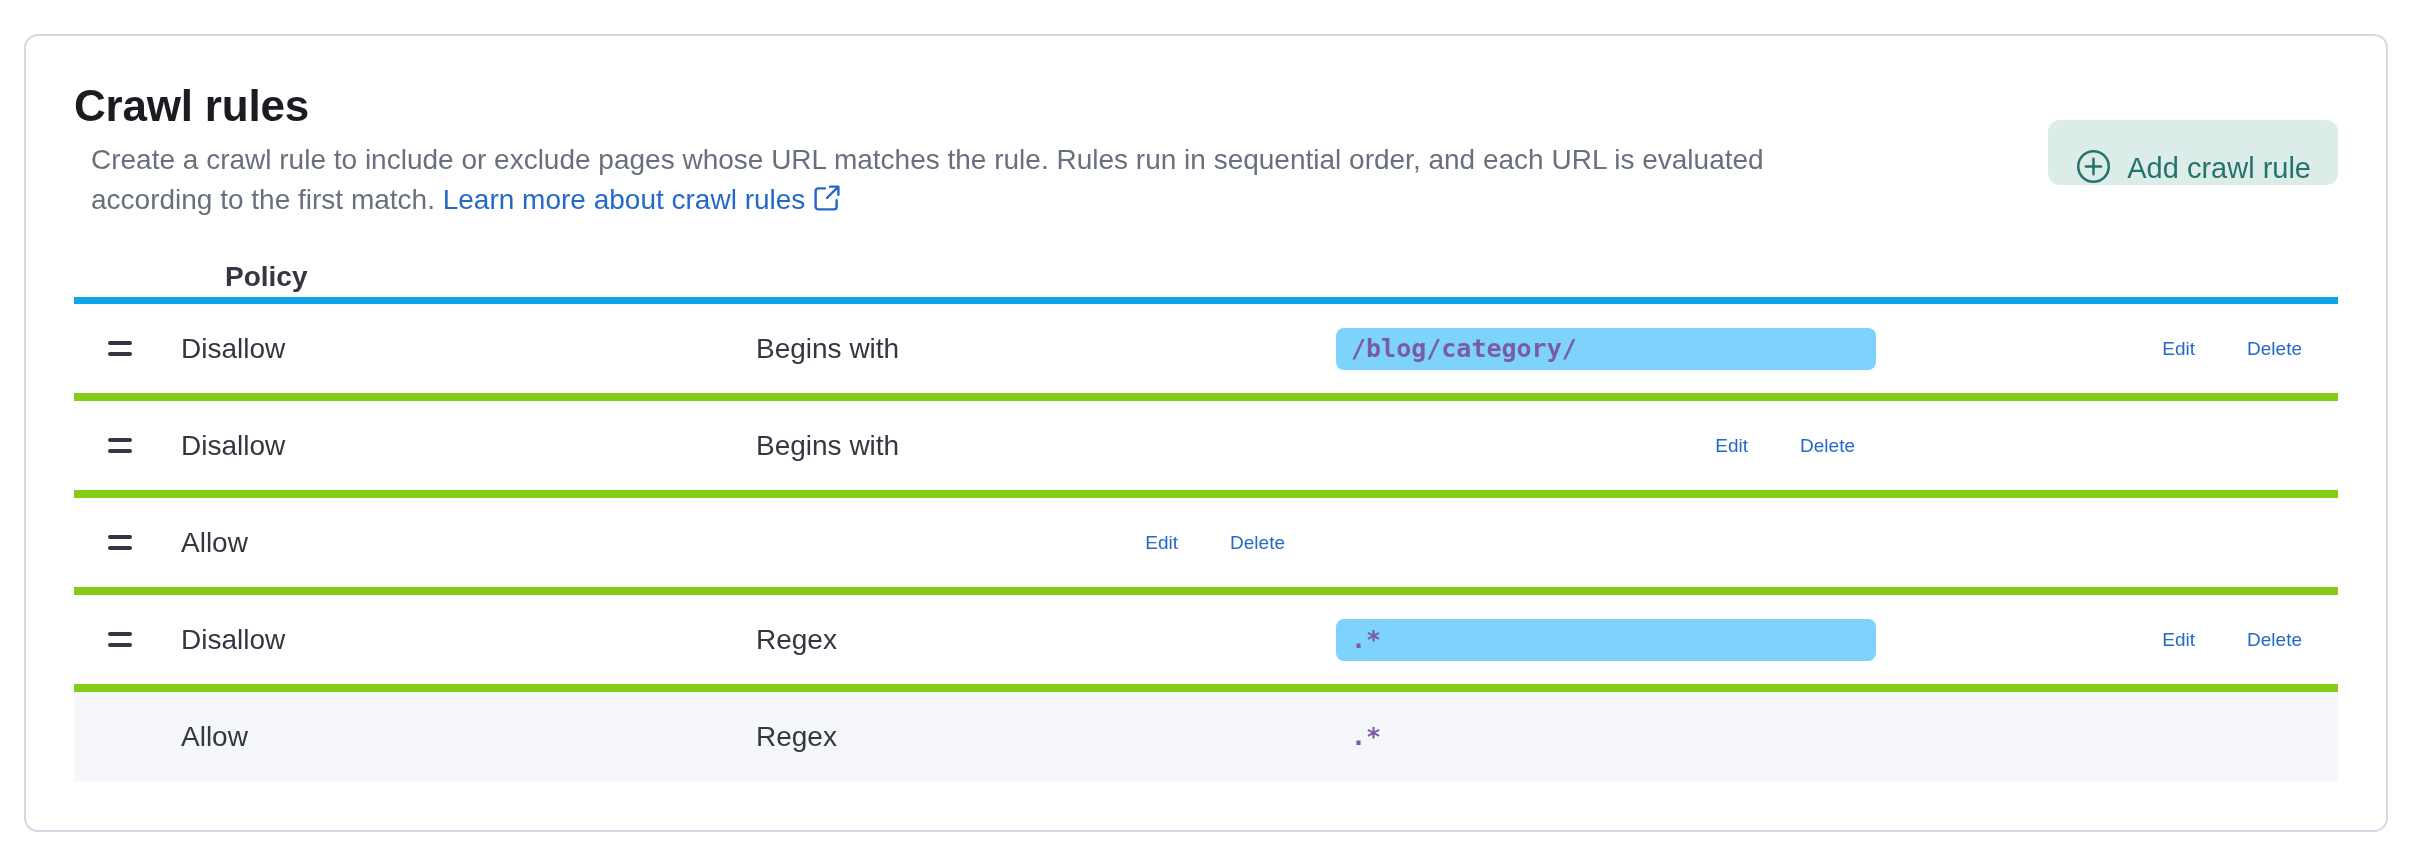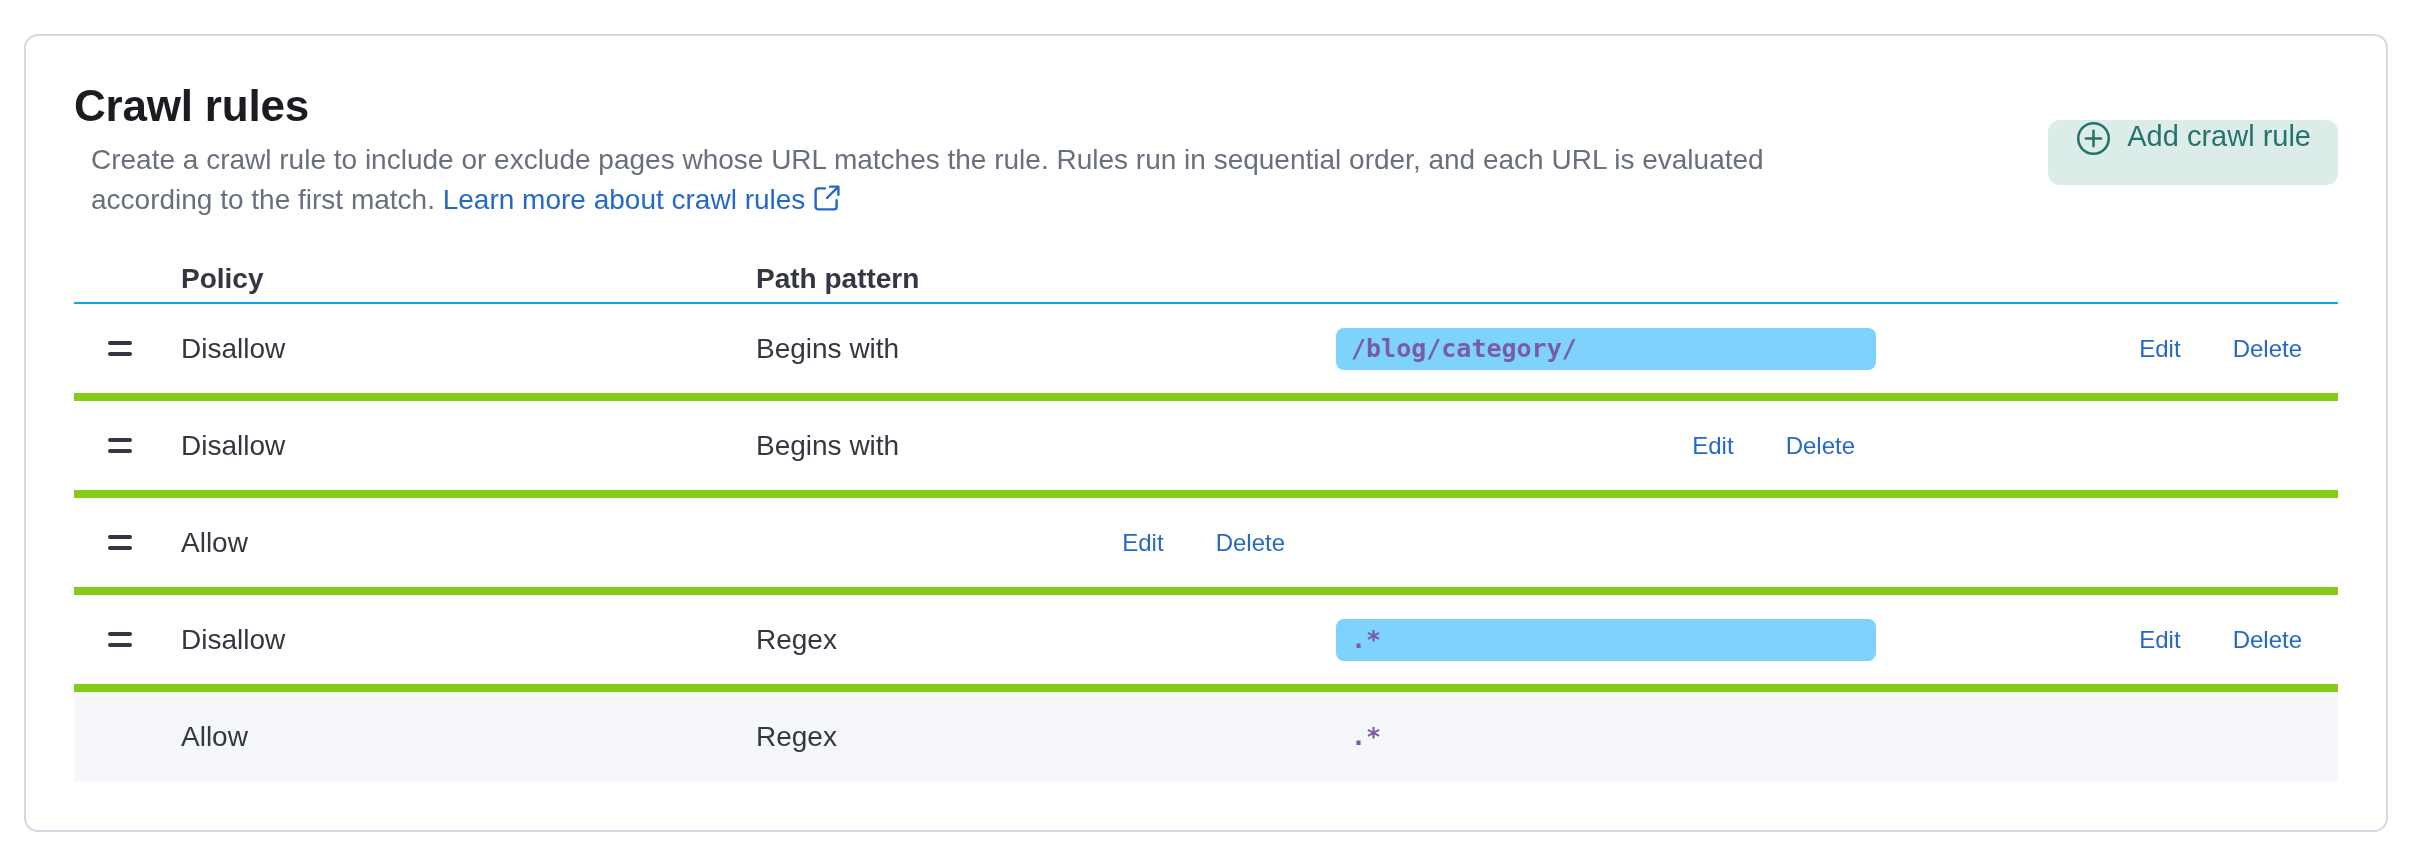--- a/index.html
+++ b/index.html
@@ -24,52 +24,52 @@
   .heading { max-width: 1760px; }
   .title {
     margin: 0; font-size: 44px; line-height: 44px;
     font-weight: 700; color: #1a1c21; letter-spacing: -0.2px;
   }
   .desc { margin: 12px 0 0 17px; font-size: 28px; line-height: 40px; color: #69707d; }
   .link { color: #2569c8; font-weight: 500; text-decoration: none; cursor: pointer; }
   .desc .popout { margin-left: 8px; vertical-align: -3px; }
   .add-btn {
     flex: none;
-    display: inline-flex; align-items: flex-start; gap: 15px;
+    display: inline-flex; align-items: flex-end; gap: 15px;
     height: 65px; padding: 0 27px;
     border: none; border-radius: 12px;
     background: #dcede9; color: #25746c;
     font-family: inherit; font-size: 29px; font-weight: 500;
     cursor: pointer;
   }
   .table { margin-top: 36px; }
   .row {
     display: grid;
     grid-template-columns: 92px 575px 580px 570px 1fr;
     align-items: center;
   }
-  .thead { height: 48px; border-bottom: 2px solid #0ea5e9; }
+  .thead { height: 48px; border-bottom: 7px solid #0ea5e9; gap: 44px; }
   .th { font-weight: 700; font-size: 28px; color: #343741; }
   .tr { height: 97px; border-bottom: 8px solid #84cc16; }
   .tr-default { height: 90px; background: #f5f7fa; border-bottom: none; }
   .cell { padding-left: 15px; font-size: 28px; color: #343741; }
   .handle-cell { padding-left: 0; display: flex; justify-content: center; }
   .grab { display: inline-flex; flex-direction: column; gap: 7px; cursor: grab; padding: 4px; }
   .grab i { display: block; width: 24px; height: 4px; background: #343741; border-radius: 2px; }
   .code {
     display: inline-block; width: 540px;
     padding: 6px 15px; border-radius: 8px;
     background: #7dd3fc;
     font-family: "DejaVu Sans Mono", "Liberation Mono", monospace;
     font-size: 25px; font-weight: 700; line-height: 30px;
     color: #7a5ca5;
   }
   .code-plain { background: transparent; }
   .actions { justify-self: end; padding-right: 36px; display: flex; gap: 52px; }
-  .actions .link { font-size: 24px; }
+  .actions .link { font-size: 19px; }
   svg { display: inline-block; }
 </style>
 </head>
 <body>
 
 <section class="panel">
 
   <div class="panel-header">
     <div class="heading">
       <h2 class="title">Crawl rules</h2>
@@ -88,21 +88,20 @@
         </svg>
       <span>Add crawl rule</span>
     </button>
   </div>
 
   <div class="table">
 
     <div class="row thead">
       <div class="cell handle-cell"></div>
       <div class="cell th">Policy</div>
-      <div class="cell th">Path pattern</div>
       <div class="cell"></div>
     </div>
 
     <div class="row tr">
       <div class="cell handle-cell">
           <span class="grab">
             <i></i>
             <i></i>
           </span>
         </div>

